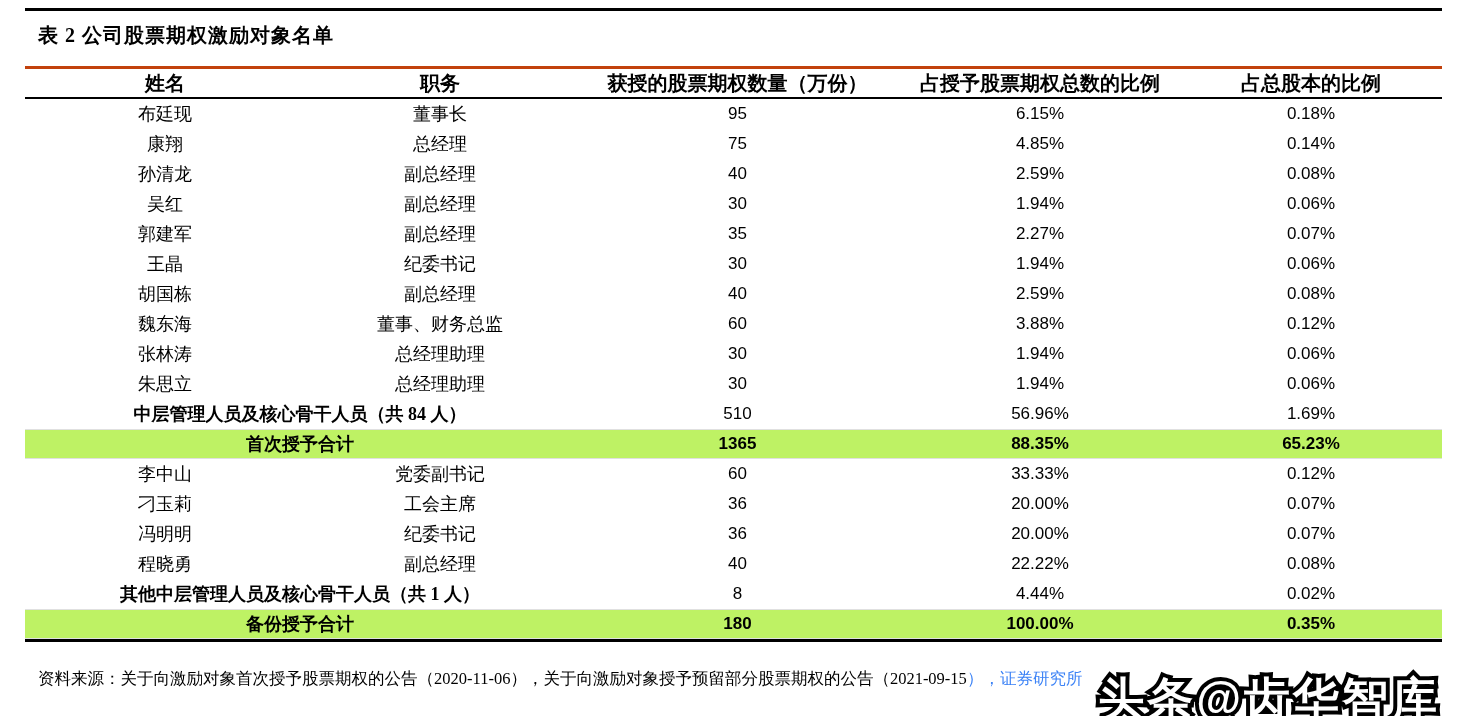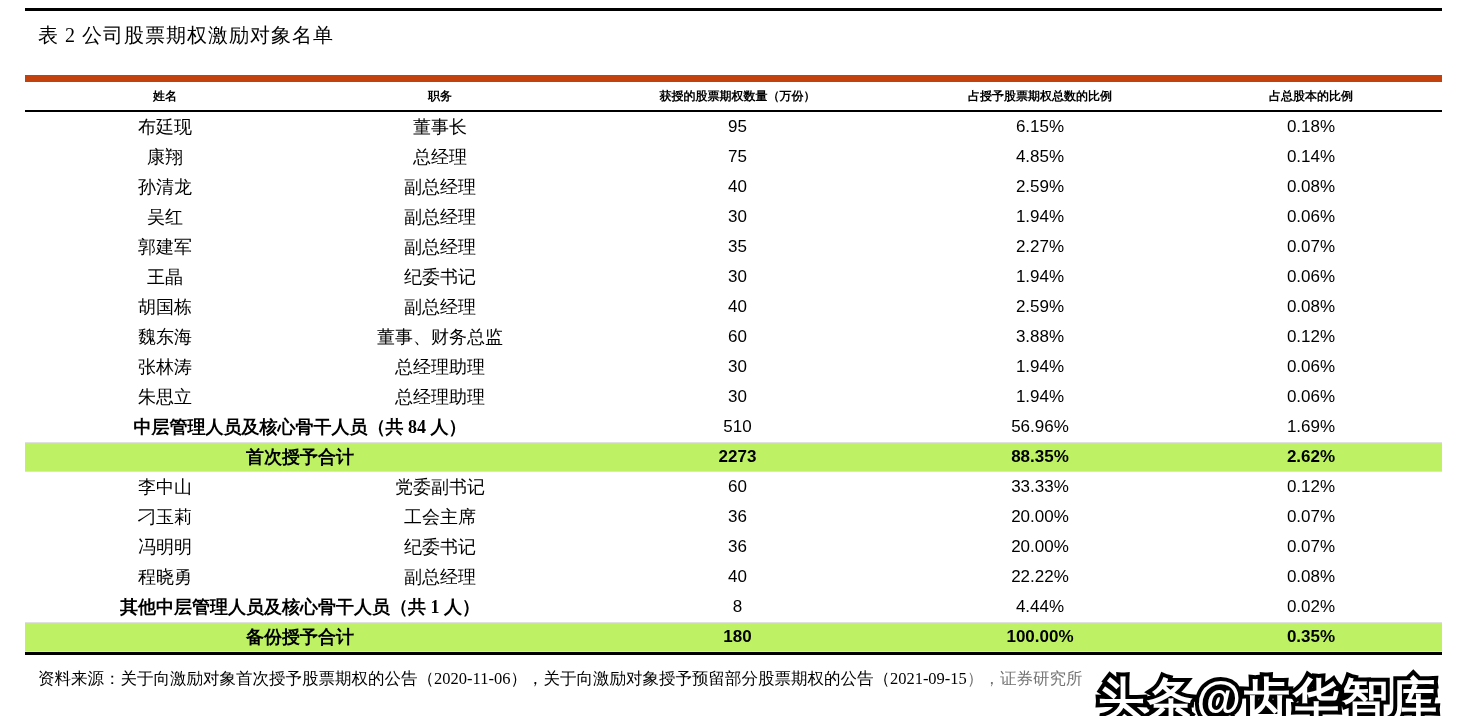--- a/index.html
+++ b/index.html
@@ -10,35 +10,35 @@
     font-family: "Liberation Serif", "DejaVu Serif", serif;
     color: #000;
   }
   .sheet {
     position: absolute;
     left: 25px; top: 8px;
     width: 1417px;
     border-top: 3px solid #000;
   }
   .table-title {
-    font-weight: normal;
+    font-weight: bold;
     font-size: 20px;
-    padding: 11px 0 26px 13px;
+    padding: 11px 0 17px 13px;
     letter-spacing: 1px;
-    border-bottom: 7px solid #c2410c;
+    border-bottom: 3px solid #c2410c;
   }
   .grid-row {
     display: grid;
     grid-template-columns: 280px 270px 325px 280px 262px;
     align-items: center;
     height: 30px;
   }
   .header-row {
     font-weight: bold;
-    font-size: 12px;
+    font-size: 20px;
     border-bottom: 2px solid #000;
   }
   .cell { text-align: center; white-space: nowrap; overflow: visible; }
   .rows-container { border-bottom: 3px solid #000; }
   .row { font-size: 18px; }
   .row .num {
     font-family: "Liberation Sans", "DejaVu Sans", sans-serif;
     font-size: 17px;
   }
   .cell.merged { grid-column: 1 / 3; font-weight: bold; }
@@ -49,21 +49,21 @@
     border-bottom: 1px solid #e0e0e0;
   }
   .row.total .num { font-weight: bold; }
   .footer {
     position: absolute;
     left: 38px; top: 668px;
     width: 1400px;
     font-size: 16.5px;
     white-space: nowrap;
   }
-  .footer .obscured { color: #737373; }
+  .footer .obscured { color: #3b82f6; }
   .watermark {
     position: absolute;
     right: 26px; bottom: -6px;
     font-family: "Liberation Sans", "DejaVu Sans", sans-serif;
     font-weight: bold;
     font-size: 46px;
     letter-spacing: 3px;
     white-space: nowrap;
     line-height: 1;
   }
@@ -160,23 +160,23 @@
         <div class="cell num">0.06%</div>
       </div>
       <div class="grid-row row group">
         <div class="cell merged">中层管理人员及核心骨干人员（共 84 人）</div>
         <div class="cell num">510</div>
         <div class="cell num">56.96%</div>
         <div class="cell num">1.69%</div>
       </div>
       <div class="grid-row row total">
         <div class="cell merged">首次授予合计</div>
-        <div class="cell num">2273</div>
+        <div class="cell num">1365</div>
         <div class="cell num">88.35%</div>
-        <div class="cell num">2.62%</div>
+        <div class="cell num">65.23%</div>
       </div>
       <div class="grid-row row person">
         <div class="cell">李中山</div>
         <div class="cell">党委副书记</div>
         <div class="cell num">60</div>
         <div class="cell num">33.33%</div>
         <div class="cell num">0.12%</div>
       </div>
       <div class="grid-row row person">
         <div class="cell">刁玉莉</div>

